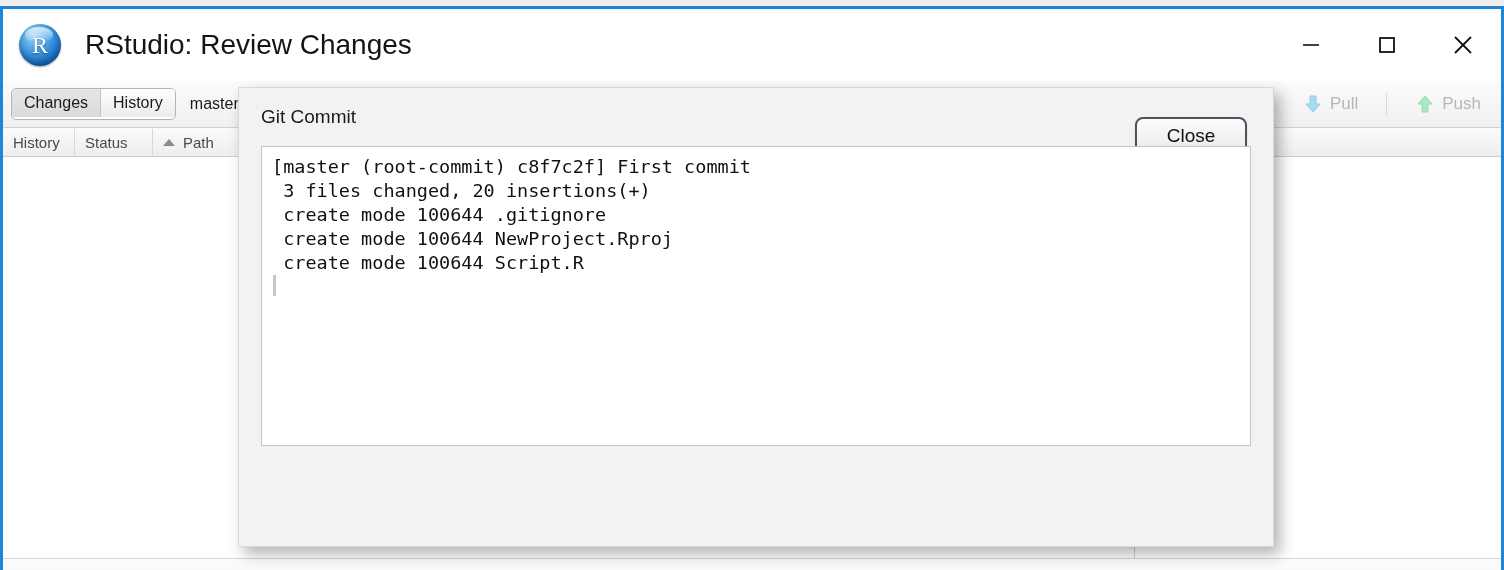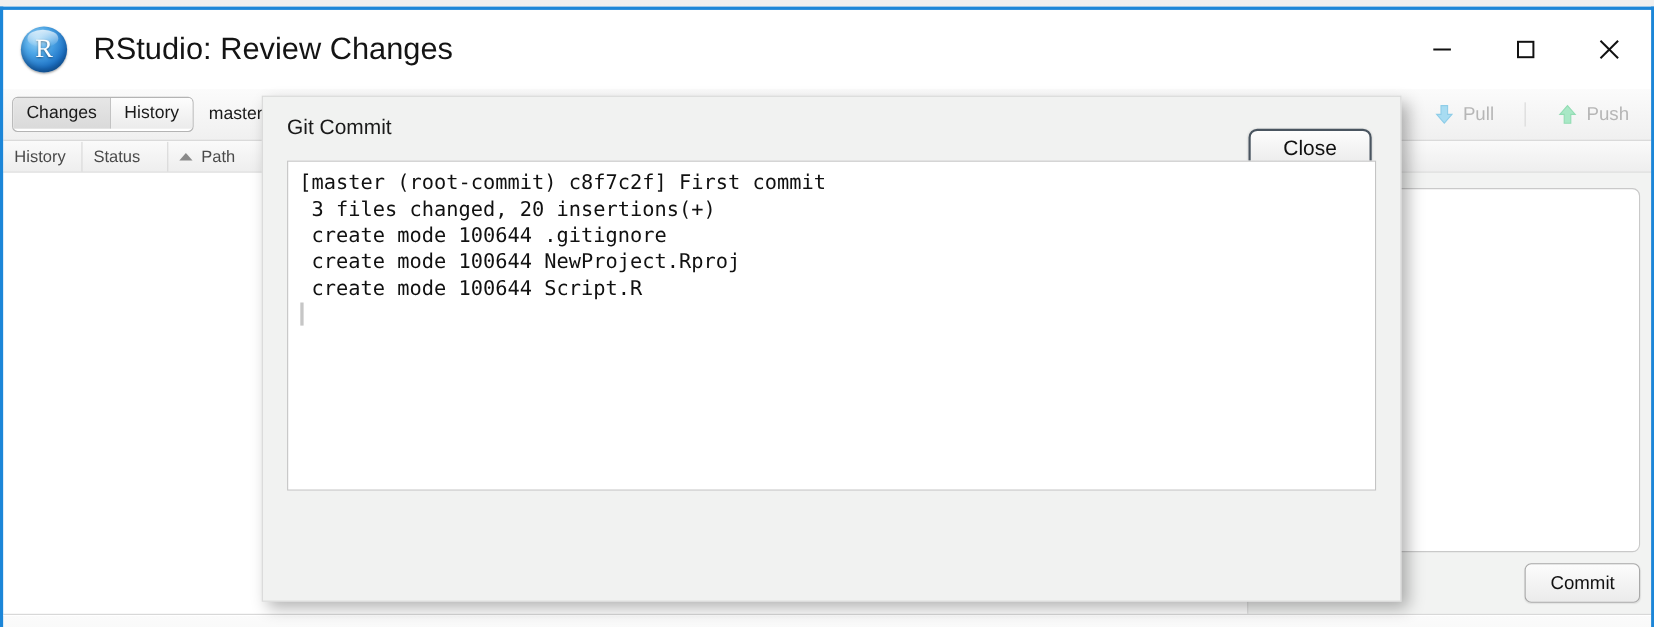--- a/index.html
+++ b/index.html
@@ -364,26 +364,20 @@
     <div class="col-head status">Status</div>
     <div class="col-head path">
       <span class="sort-caret"></span>
       <span>Path</span>
     </div>
   </div>
 
   <div id="body-split">
     <div id="file-list-pane"></div>
 
-    <div id="commit-pane">
-      <div id="commit-message-box"></div>
-      <div id="commit-button-row">
-        <div id="commit-button">Commit</div>
-      </div>
-    </div>
   </div>
 
   <div id="bottom-bar">
     
     
   </div>
 
   <div id="git-commit-dialog">
     <div id="dialog-header">
       <div id="dialog-title">Git Commit</div>

